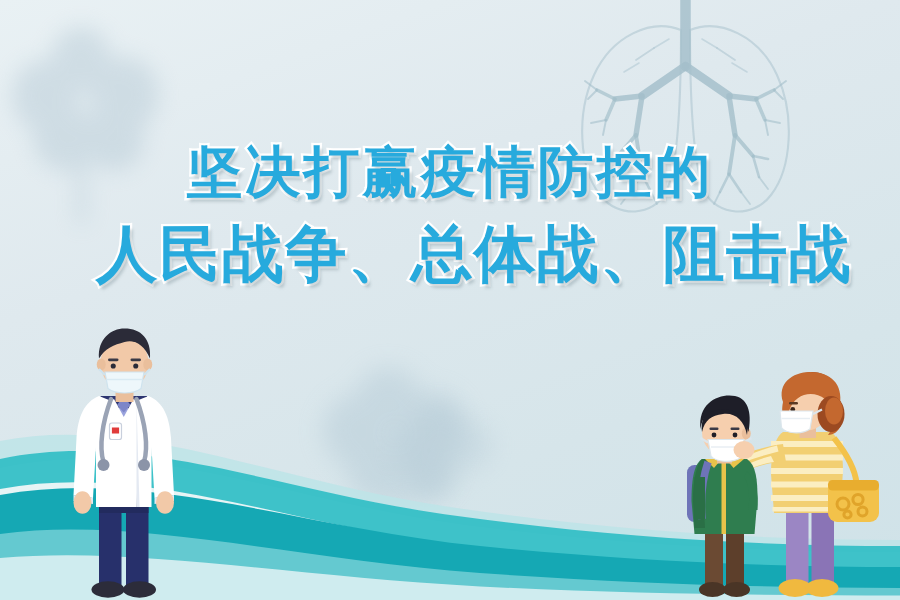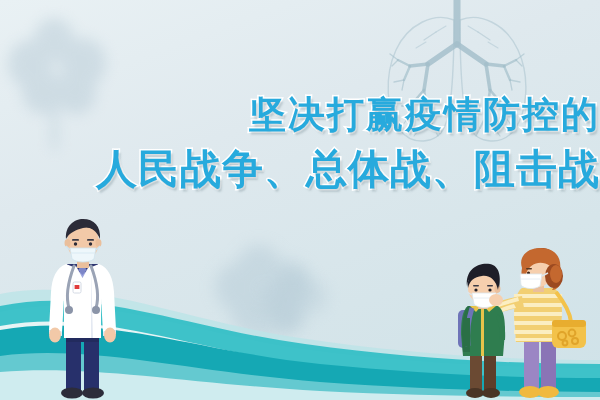--- a/index.html
+++ b/index.html
@@ -25,21 +25,21 @@
 
   
   #lungs{position:absolute;right:48px;top:-6px;width:190px;height:170px;opacity:.72;}
 
   
   #waves{position:absolute;left:0;bottom:0;width:600px;height:140px;}
 
   
   #title{
     position:absolute;left:0;top:96px;width:600px;
-    text-align:right;
+    text-align:center;
     font-family:"DejaVu Sans","Liberation Sans",sans-serif;
     font-weight:bold;
     color:#27aadd;
     letter-spacing:2px;
     line-height:1.0;
     -webkit-text-stroke:3px #ffffff;
     paint-order:stroke fill;
     text-shadow:2px 3px 2px rgba(120,140,150,.35);
     user-select:none;
   }

